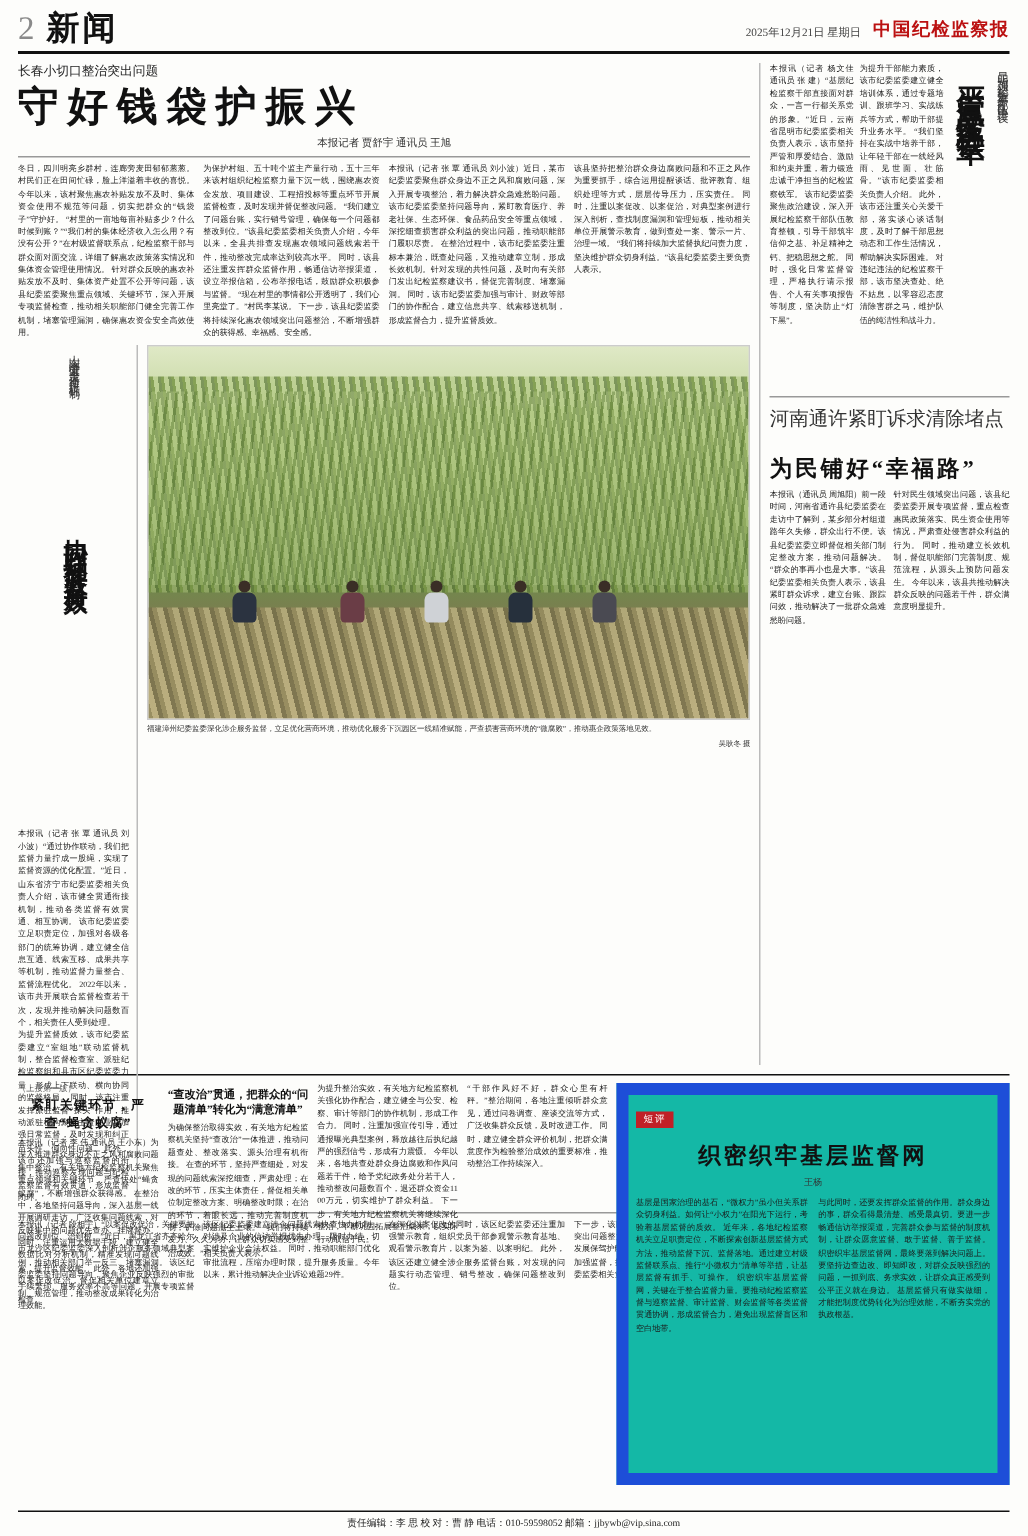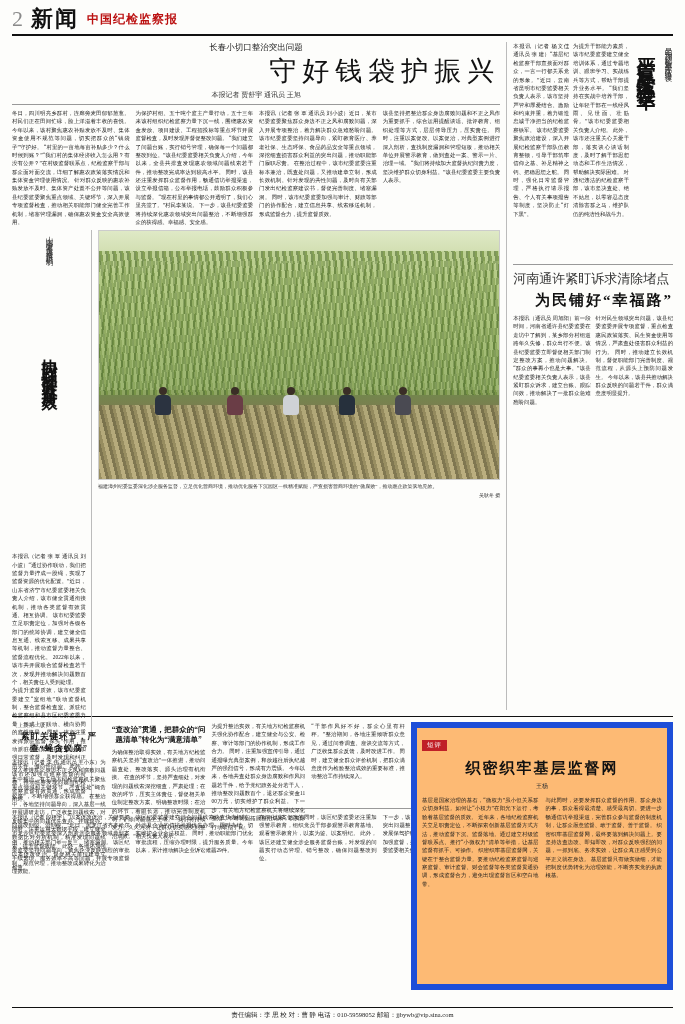--- a/index.html
+++ b/index.html
@@ -18,22 +18,22 @@
   .section-name{font-size:22px;font-weight:bold;letter-spacing:2px;line-height:1;}
   .mast-mid{flex:1;text-align:right;font-size:7.5px;color:#444;padding-bottom:3px;}
   .mast-logo{font-size:12px;font-weight:bold;color:#b11;letter-spacing:1px;padding-bottom:2px;white-space:nowrap;}
 
   
   .body-grid{display:flex;gap:6px;margin-top:6px;height:668px;}
   .col-left{width:498px;display:flex;flex-direction:column;}
   .col-right{width:163px;border-left:1px solid #bbb;padding-left:6px;}
 
   
-  .kicker{font-size:8.5px;text-align:center;color:#222;margin-bottom:2px;}
-  .headline-main{font-size:27px;font-weight:normal;text-align:right;letter-spacing:6px;line-height:1.15;margin:2px 0 3px;}
+  .kicker{font-size:8.5px;color:#222;margin-bottom:2px;}
+  .headline-main{font-size:27px;font-weight:bold;text-align:left;letter-spacing:6px;line-height:1.15;margin:2px 0 3px;}
   .byline{font-size:7px;text-align:center;color:#333;margin-bottom:4px;}
   .rule-thin{border-top:1px solid #999;margin:4px 0;}
 
   
   .cols4{display:flex;gap:6px;}
   .tcol{flex:1;}
   .ptext{font-size:5.4px;line-height:1.55;text-align:justify;color:#1a1a1a;word-break:break-all;}
 
   
   .mid-row{display:flex;gap:6px;margin-top:4px;}
@@ -63,47 +63,48 @@
 
   
   .kicker2{font-size:9px;text-align:center;margin-top:6px;}
   .headline2{font-size:20px;font-weight:bold;text-align:center;letter-spacing:4px;margin:3px 0 4px;}
 
   
   .rtitle-vert-wrap{display:flex;justify-content:flex-end;gap:4px;}
   .rkicker{writing-mode:vertical-rl;text-orientation:upright;font-size:7.5px;letter-spacing:2px;height:118px;color:#333;}
   .rtitle{writing-mode:vertical-rl;text-orientation:upright;font-size:19px;font-weight:bold;letter-spacing:5px;height:218px;}
   .r-sub-kicker{font-size:13px;text-align:left;margin-top:5px;color:#333;}
-  .r-sub-title{font-size:15px;font-weight:bold;text-align:right;letter-spacing:2px;margin:3px 0 4px;}
+  .r-sub-title{font-size:15px;font-weight:bold;text-align:left;letter-spacing:2px;margin:15px 0 4px;}
 
   
   .bottom{display:flex;gap:6px;border-top:1px solid #111;margin-top:6px;padding-top:5px;height:268px;}
   .b-col{flex:1;}
   .b-head{font-size:5.5px;color:#666;margin-bottom:2px;}
   .b-title{font-size:8.5px;font-weight:bold;text-align:center;margin:2px 0 3px;letter-spacing:1px;}
   .b-title-sm{font-size:7.5px;font-weight:bold;text-align:center;margin:3px 0;}
 
   
-  .comment-box{width:262px;border:6px solid #1d4ed8;box-sizing:border-box;padding:5px 5px;background:#fdba74;}
+  .comment-box{width:262px;border:8px solid #1d4ed8;box-sizing:border-box;padding:5px 5px;background:#14b8a6;}
   .tag{display:inline-block;background:#c02027;color:#fff;font-size:6.5px;padding:1px 5px;letter-spacing:1px;}
   .c-title{font-size:15px;font-weight:bold;text-align:center;letter-spacing:2px;margin:8px 0 4px;}
   .c-author{font-size:6px;text-align:center;color:#333;margin-bottom:5px;}
   .c-cols{display:flex;gap:7px;}
 
   
   .footer{position:absolute;left:12px;right:12px;bottom:4px;border-top:1px solid #111;padding-top:3px;text-align:center;font-size:6.5px;color:#222;}
 </style>
 </head>
 <body>
 
 <div class="page">
 
   <div class="masthead">
     <span class="page-num">2</span>
     <span class="section-name">新闻</span>
+    <span class="mast-mid">2025年12月21日   星期日</span>
     <span class="mast-logo">中国纪检监察报</span>
   </div>
 
   <div class="body-grid">
 
     <div class="col-left">
 
       <div>
         <div class="kicker">长春小切口整治突出问题</div>
         <div class="headline-main">守好钱袋护振兴</div>

